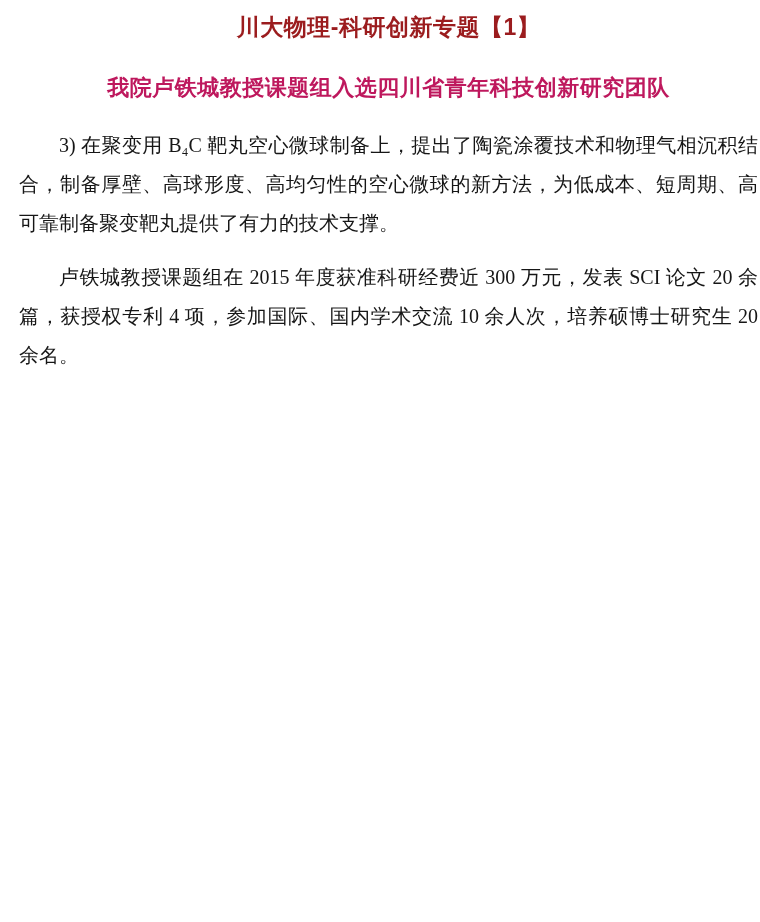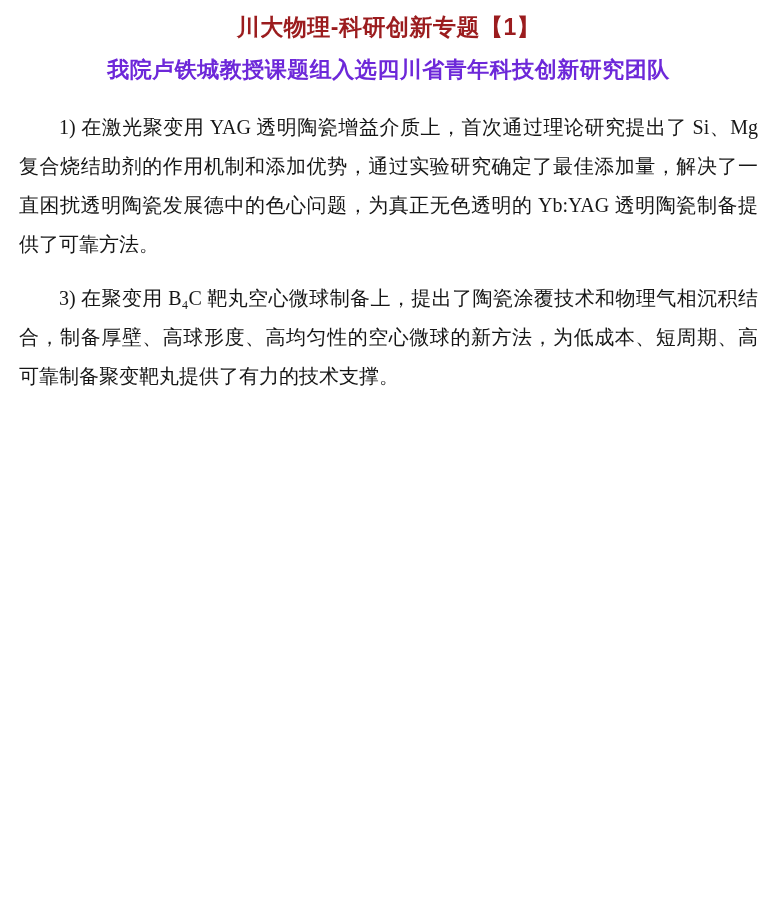--- a/index.html
+++ b/index.html
@@ -26,23 +26,23 @@
     font-size: 23px;
     font-weight: bold;
     text-align: center;
     margin: 2px 0 0 0;
     letter-spacing: 0.5px;
   }
   .doc-subtitle {
     font-family: "Liberation Sans", "DejaVu Sans", sans-serif;
     font-size: 22px;
     font-weight: bold;
-    color: #6d28d9;
+    color: #be185d;
     text-align: center;
-    margin: 12px 0 0 0;
+    margin: 30px 0 0 0;
     letter-spacing: 0.5px;
   }
   .body-text {
     margin-top: 23px;
   }
   .para {
     font-size: 20px;
     line-height: 1.95;
     text-align: justify;
     text-indent: 2em;
@@ -60,21 +60,21 @@
 
 <div class="page">
 
   <h1 class="doc-title" style="color: rgb(155, 28, 30);">川大物理-科研创新专题【1】</h1>
 
   <h2 class="doc-subtitle">我院卢铁城教授课题组入选四川省青年科技创新研究团队</h2>
 
   <div class="body-text">
 
 
-    <p class="para">1) 在激光聚变用 YAG 透明陶瓷增益介质上，首次通过理论研究提出了 Si、Mg 复合烧结助剂的作用机制和添加优势，通过实验研究确定了最佳添加量，解决了一直困扰透明陶瓷发展德中的色心问题，为真正无色透明的 Yb:YAG 透明陶瓷制备提供了可靠方法。</p>
 
 
     <p class="para">3)  在聚变用 B₄C 靶丸空心微球制备上，提出了陶瓷涂覆技术和物理气相沉积结合，制备厚壁、高球形度、高均匀性的空心微球的新方法，为低成本、短周期、高可靠制备聚变靶丸提供了有力的技术支撑。</p>
 
+    <p class="para">卢铁城教授课题组在 2015 年度获准科研经费近 300 万元，发表 SCI 论文 20 余篇，获授权专利 4 项，参加国际、国内学术交流 10 余人次，培养硕博士研究生 20 余名。</p>
 
 
   </div>
 </div>
 
 </body></html>

